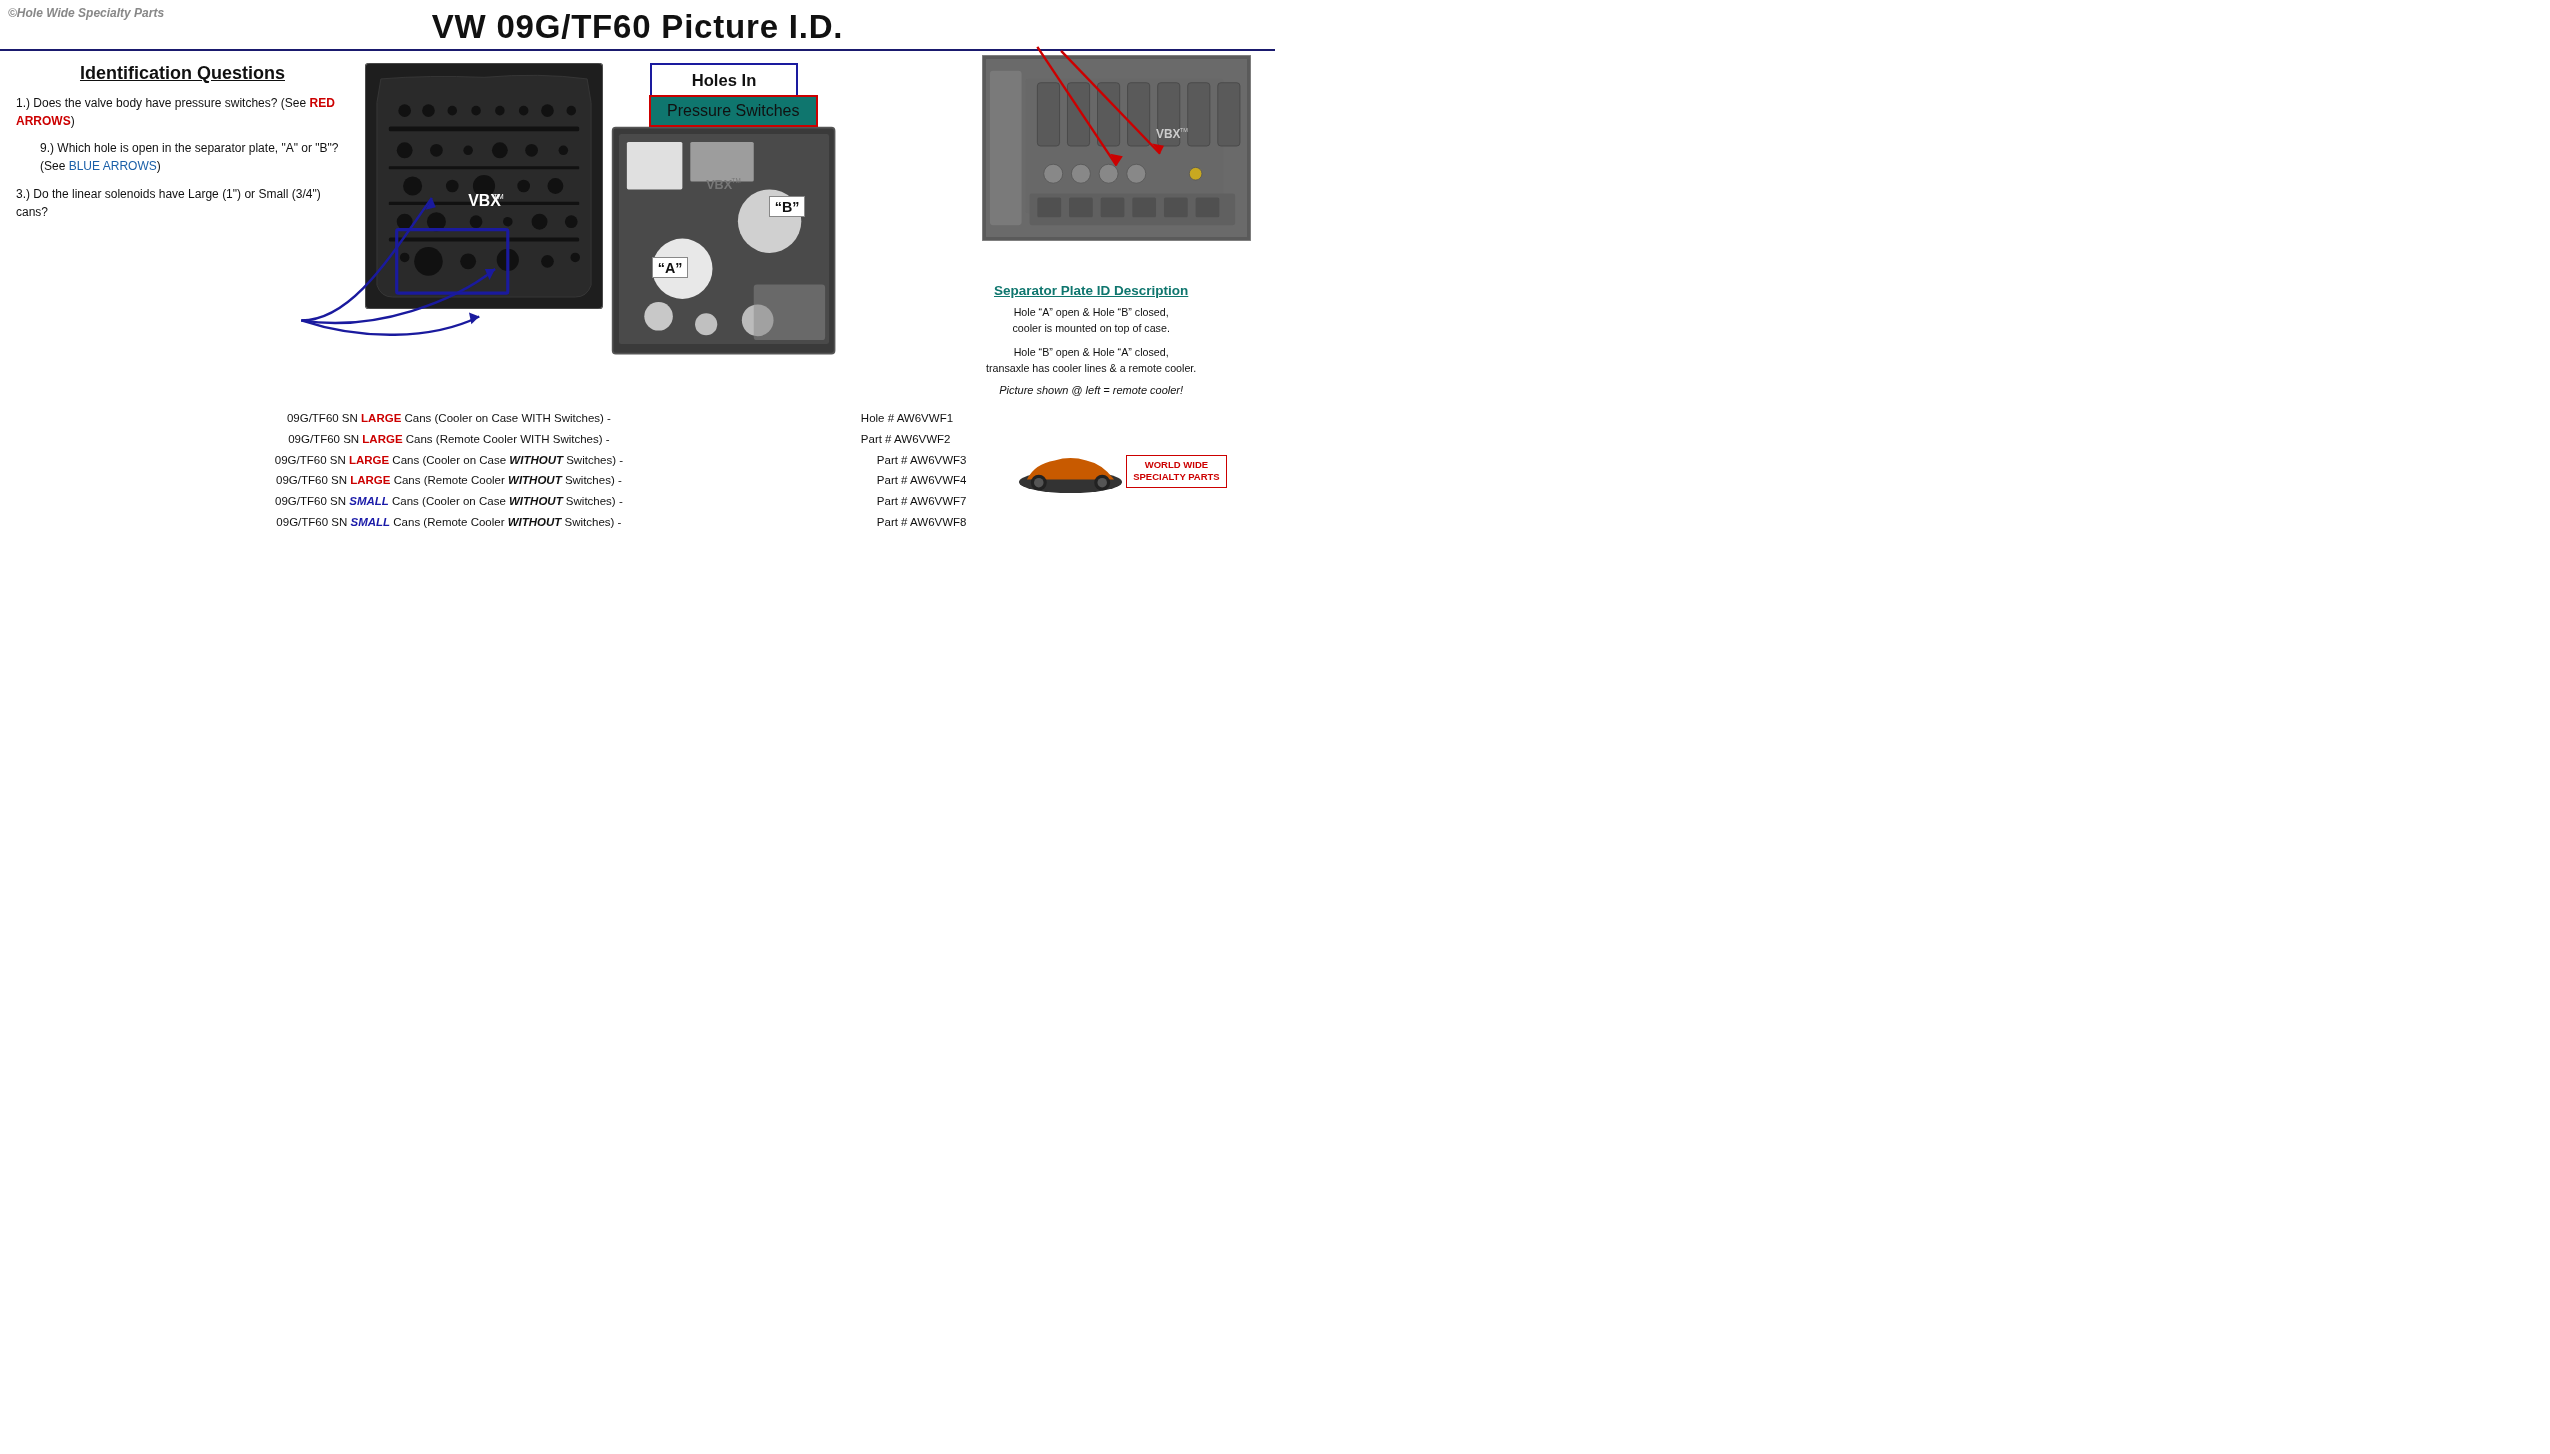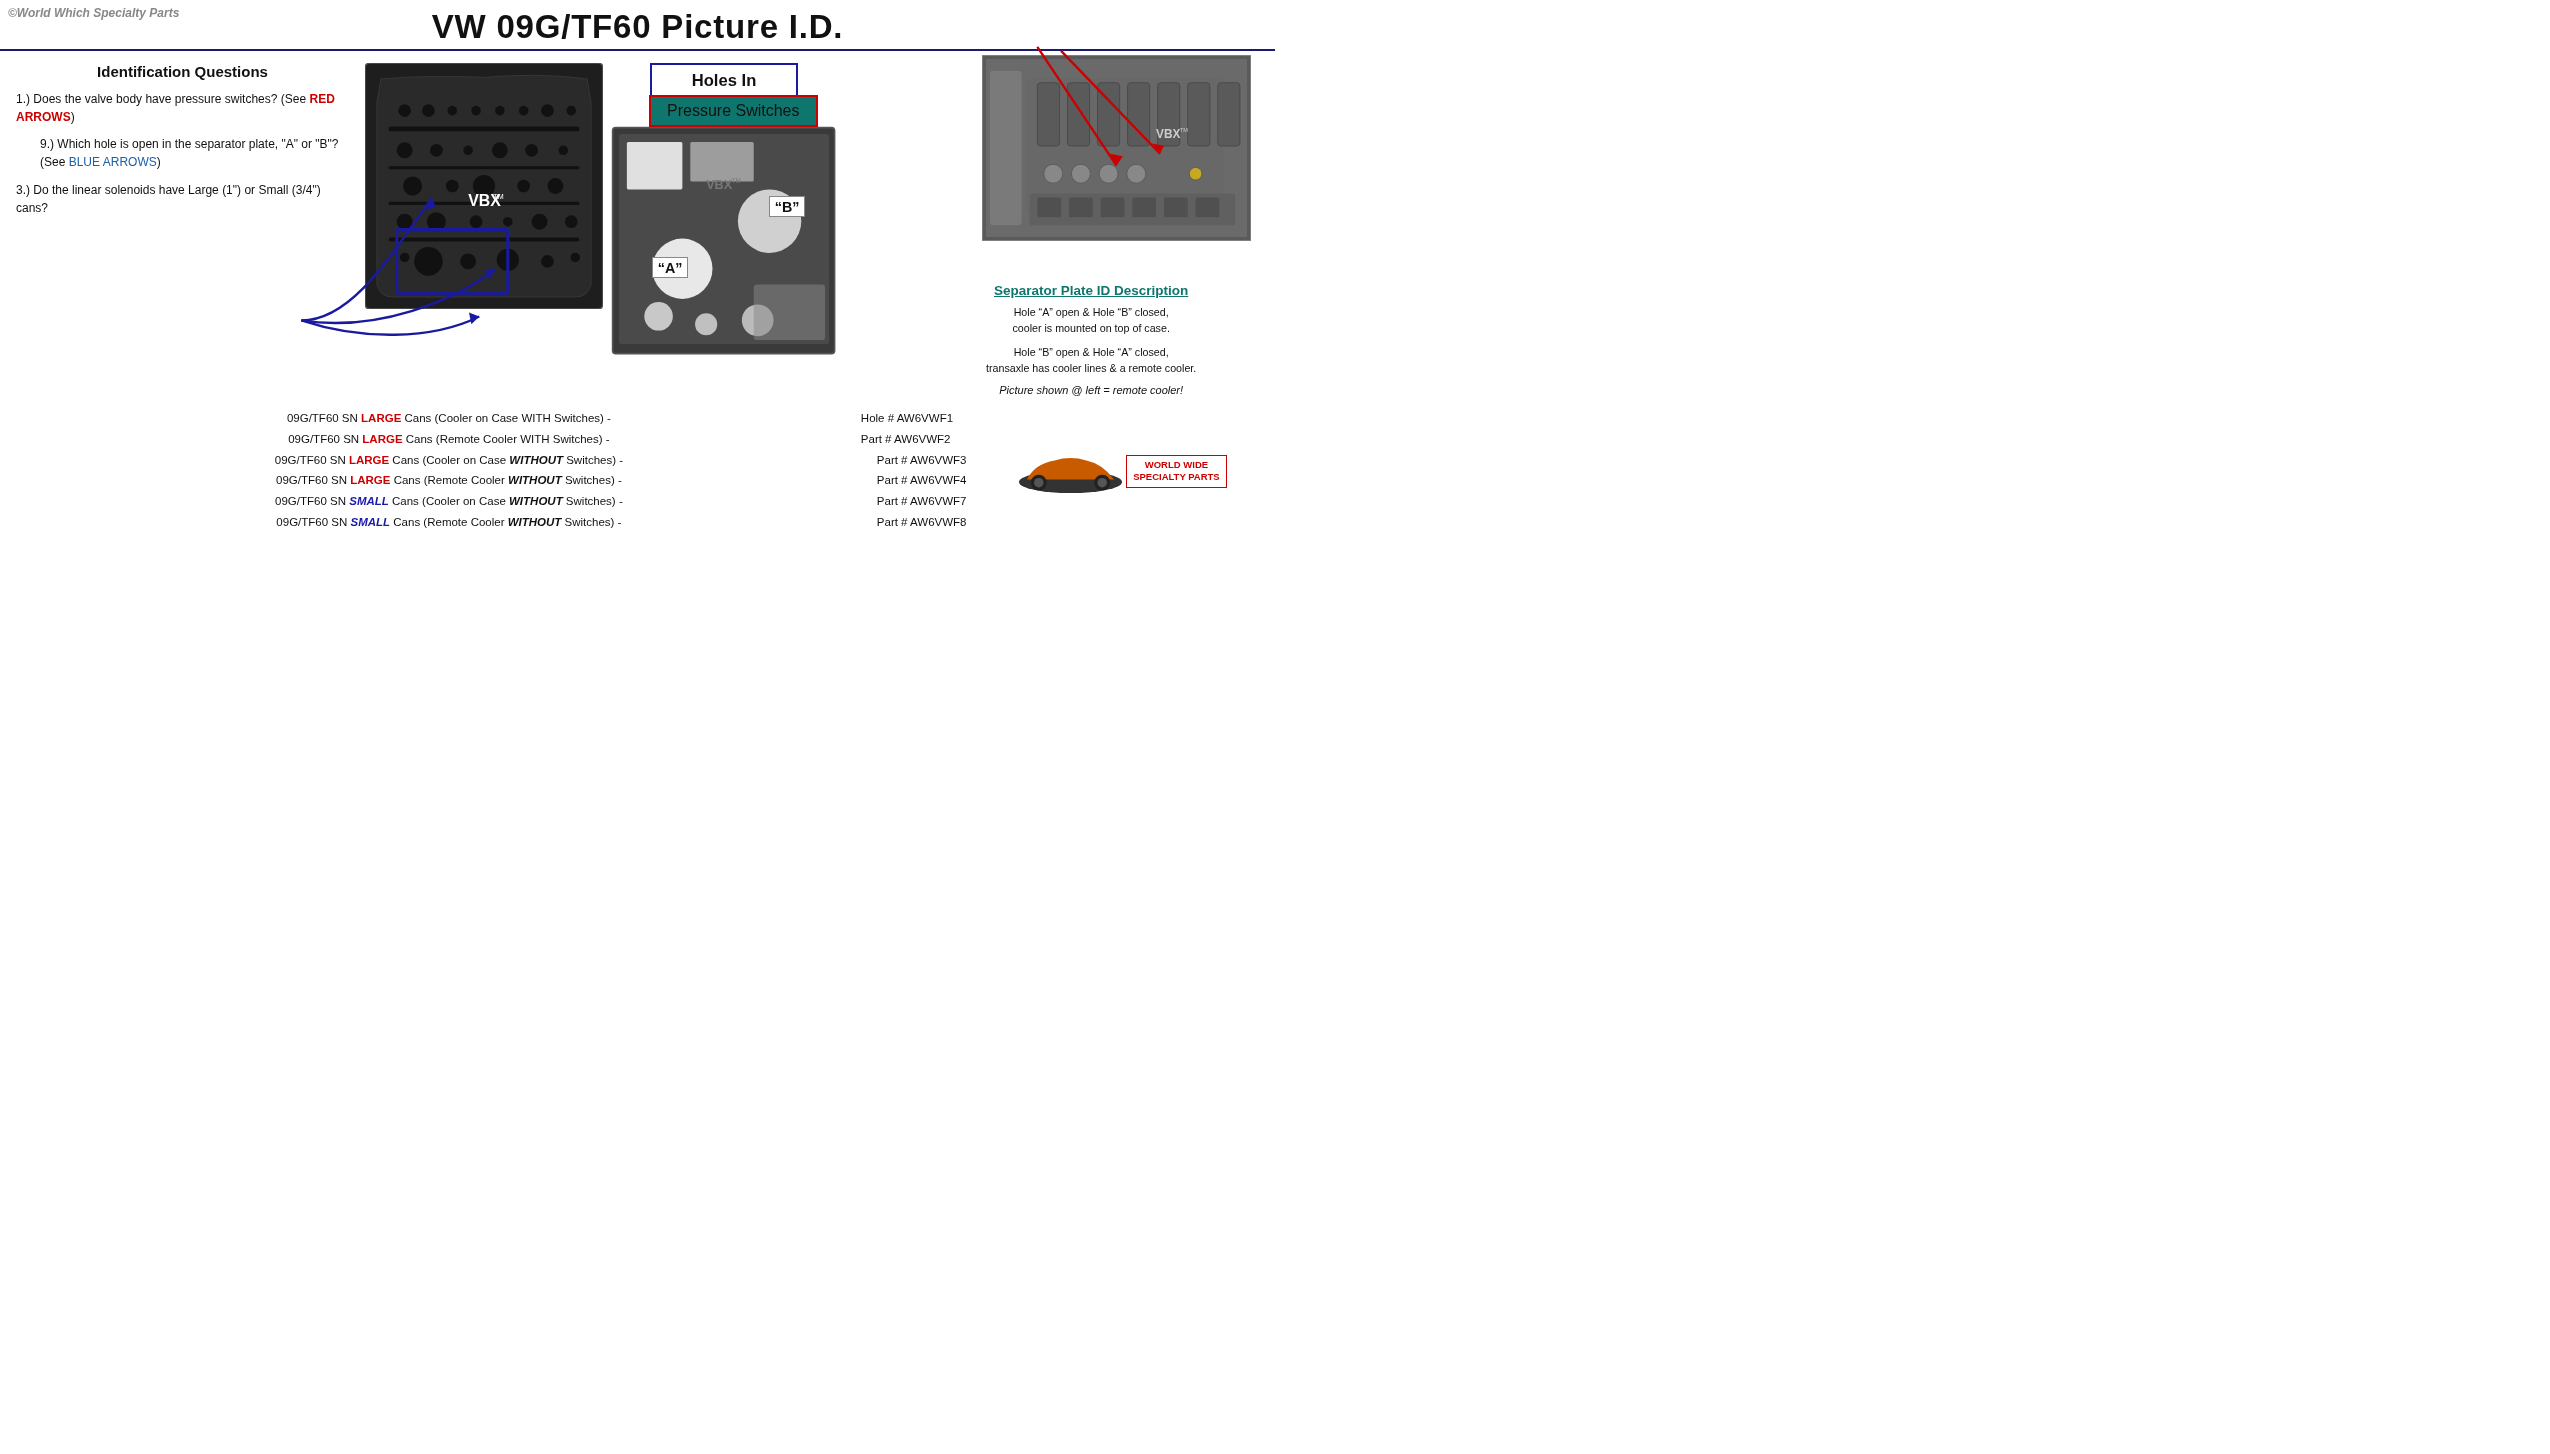--- a/index.html
+++ b/index.html
@@ -48,22 +48,23 @@
       display: flex;
       gap: 16px;
     }
 
     
     .questions-col {
       flex: 0 0 333px;
       padding-top: 4px;
     }
     .questions-title {
-      font-size: 15px;
+      font-size: 18px;
       font-weight: bold;
+      text-decoration: underline;
       text-align: center;
       margin-bottom: 9.5px;
       color: #111;
     }
     .question {
       font-size: 12px;
       color: #111;
       margin-bottom: 9.5px;
       line-height: 1.5;
     }
@@ -135,21 +136,21 @@
     
     .part-line { white-space: nowrap; }
     .part-large { color: #cc0000; font-weight: bold; }
     .part-small { color: #1a1aa8; font-weight: bold; font-style: italic; }
     .part-without { font-weight: bold; font-style: italic; }
   </style>
 </head>
 <body>
 
 <div class="header">
-  <span class="watermark-top-left">©World Which Specialty Parts</span>
+  <span class="watermark-top-left">©Hole Wide Specialty Parts</span>
   <span class="header-title">VW 09G/TF60 Picture I.D.</span>
 </div>
 
 <div class="main-content">
 
   <div style="position:absolute; top:44px; left:649px; z-index:10;">
     <div style="border:2.4px solid #cc0000; padding:4.8px 16px; font-size:16px; color:#111; text-align:center; background:#0f766e;">Pressure Switches</div>
   </div>
 
   <div class="top-section">

